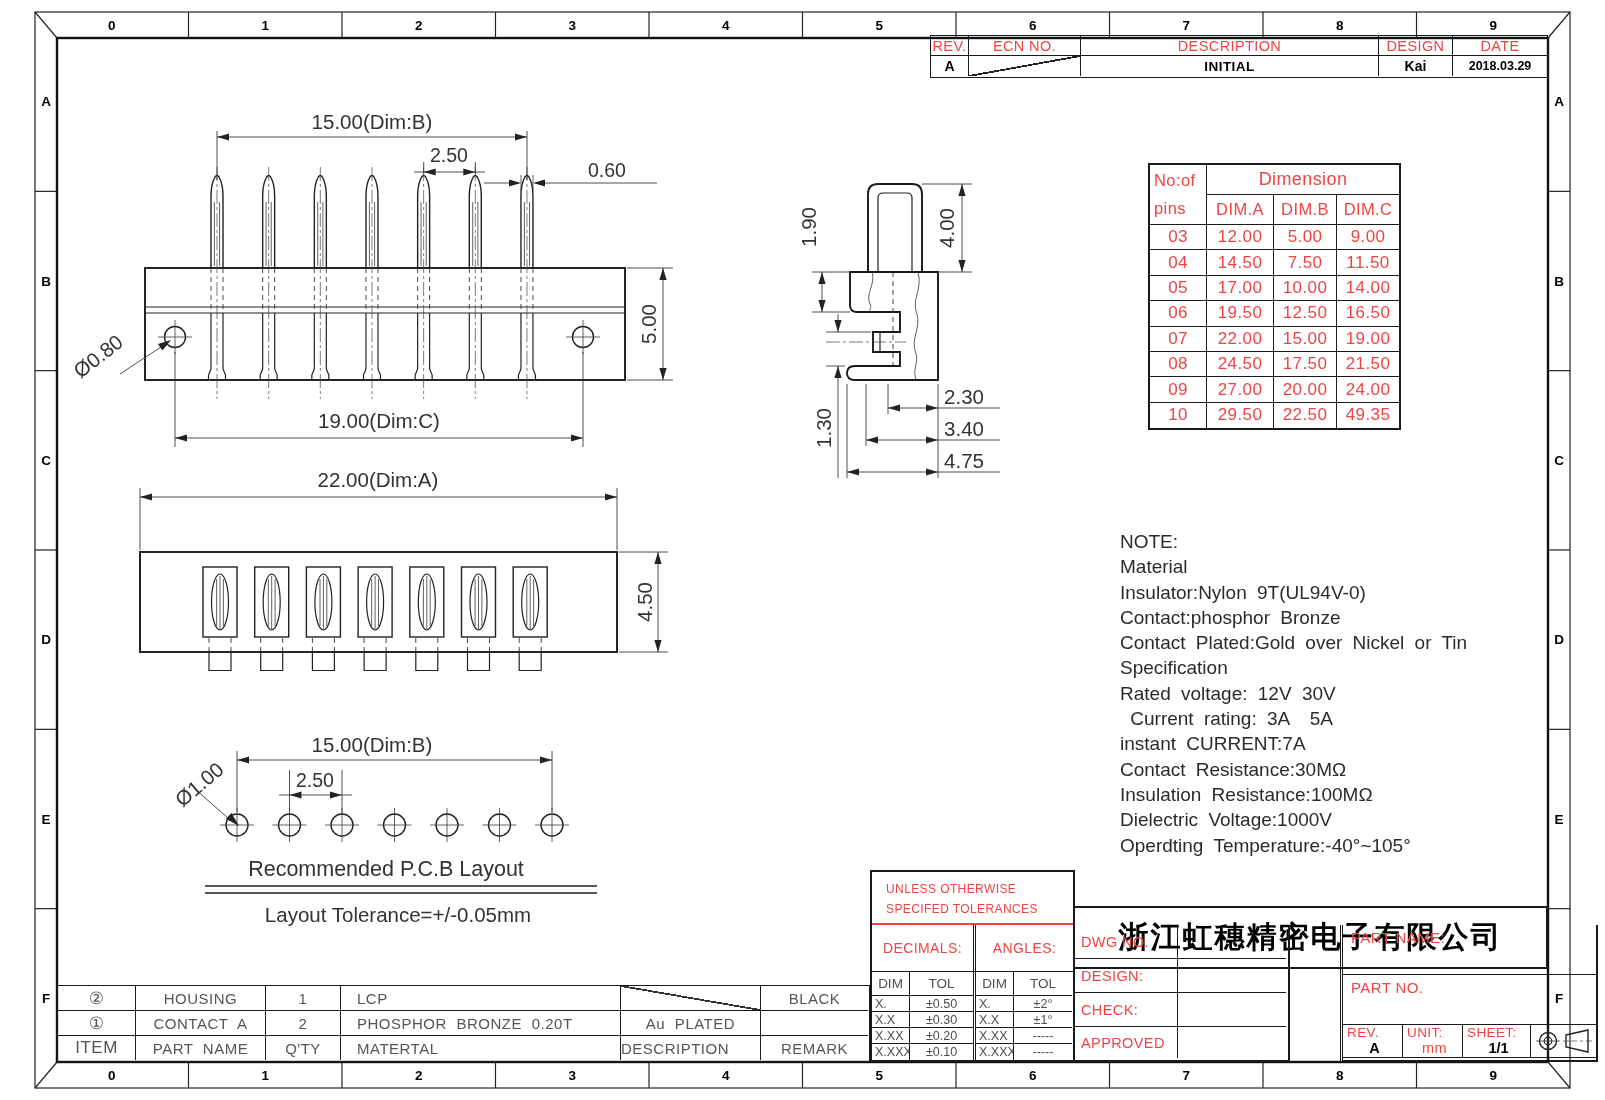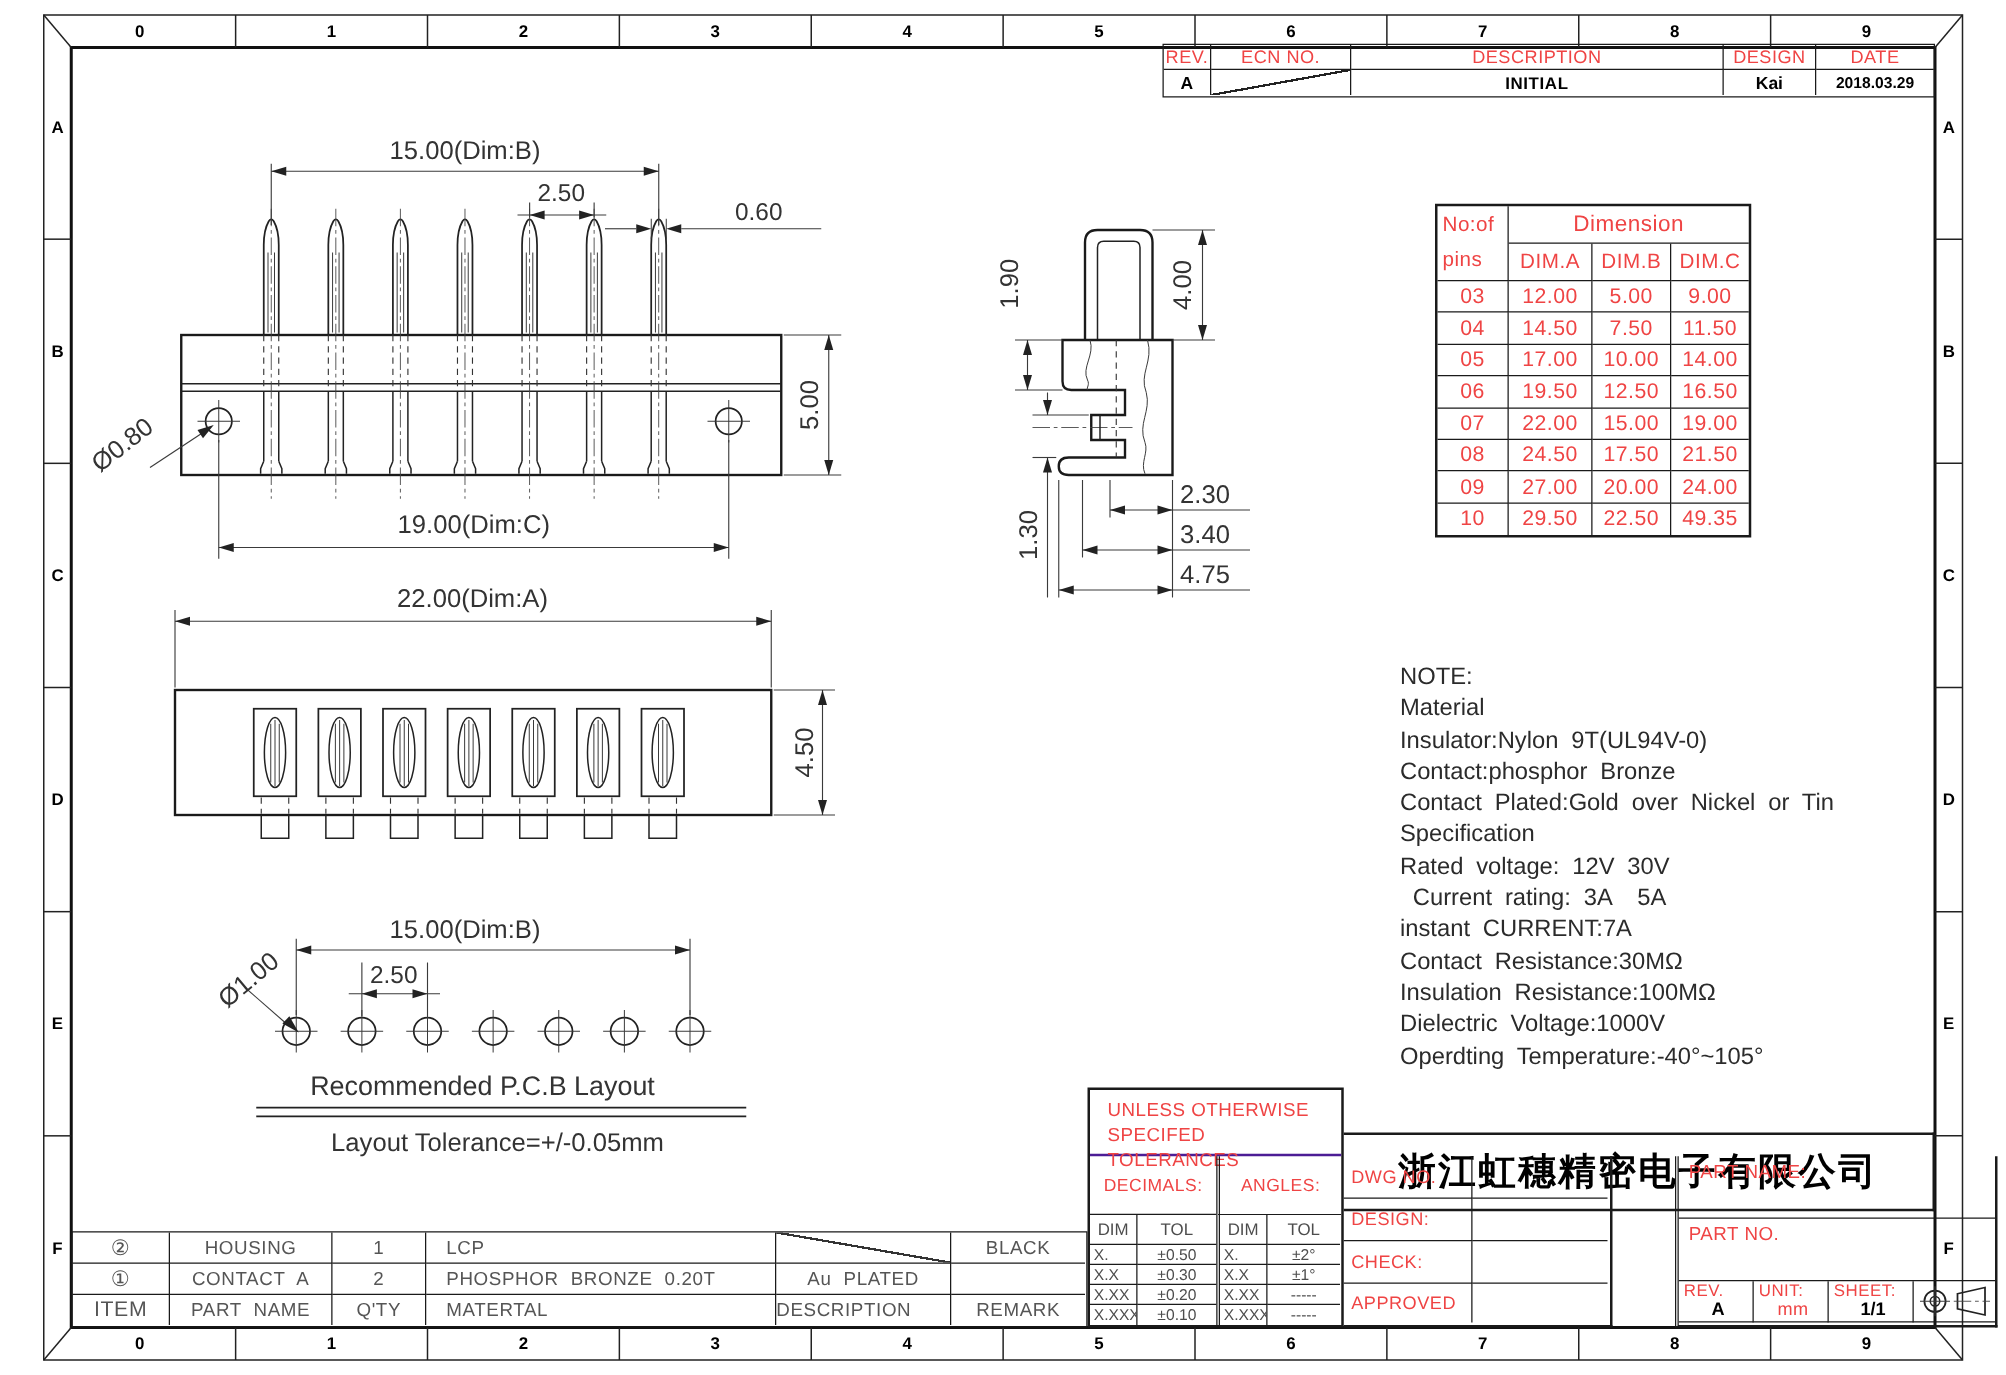--- a/index.html
+++ b/index.html
@@ -467,21 +467,21 @@
       <div class="note-line">Rated voltage: 12V 30V</div>
       <div class="note-line"> Current rating: 3A  5A</div>
       <div class="note-line">instant CURRENT:7A</div>
       <div class="note-line">Contact Resistance:30MΩ</div>
       <div class="note-line">Insulation Resistance:100MΩ</div>
       <div class="note-line">Dielectric Voltage:1000V</div>
       <div class="note-line">Operdting Temperature:-40°~105°</div>
     </div>
 
   <div class="box" id="tol-box" style="left:870px;top:870px;width:205px;height:192px;">
-    <div class="abs cad" style="left:0;top:0;width:201px;height:53px;border-bottom:2px solid #4c1d95;box-sizing:border-box;padding:7px 0 0 14px;font-size:15px;line-height:20px;">
+    <div class="abs cad" style="left:0;top:0;width:201px;height:53px;border-bottom:2px solid #ef4444;box-sizing:border-box;padding:7px 0 0 14px;font-size:12px;line-height:20px;">
       <div>UNLESS OTHERWISE</div>
       <div>SPECIFED TOLERANCES</div>
     </div>
     <div class="abs c cad" style="left:0;top:53px;width:101px;height:47px;border-bottom:1.4px solid #1a1a1a;box-sizing:border-box;font-size:14px;">DECIMALS:</div>
     <div class="abs c cad" style="left:101px;top:53px;width:100px;height:47px;border-left:3px double #1a1a1a;border-bottom:1.4px solid #1a1a1a;box-sizing:border-box;font-size:14px;">ANGLES:</div>
     <div class="abs grid" id="dec-grid" style="left:0;top:100px;width:101px;height:88px;grid-template-columns:38px 63px;grid-template-rows:24px repeat(4,16px);">
       <div class="cell c toltx" style="font-size:13.5px">DIM</div>
       <div class="cell c toltx nb" style="font-size:13.5px">TOL</div>
     <div class="cell l toltx" style="padding-left: 3px;">X.</div>
         <div class="cell c toltx nb">±0.50</div>

